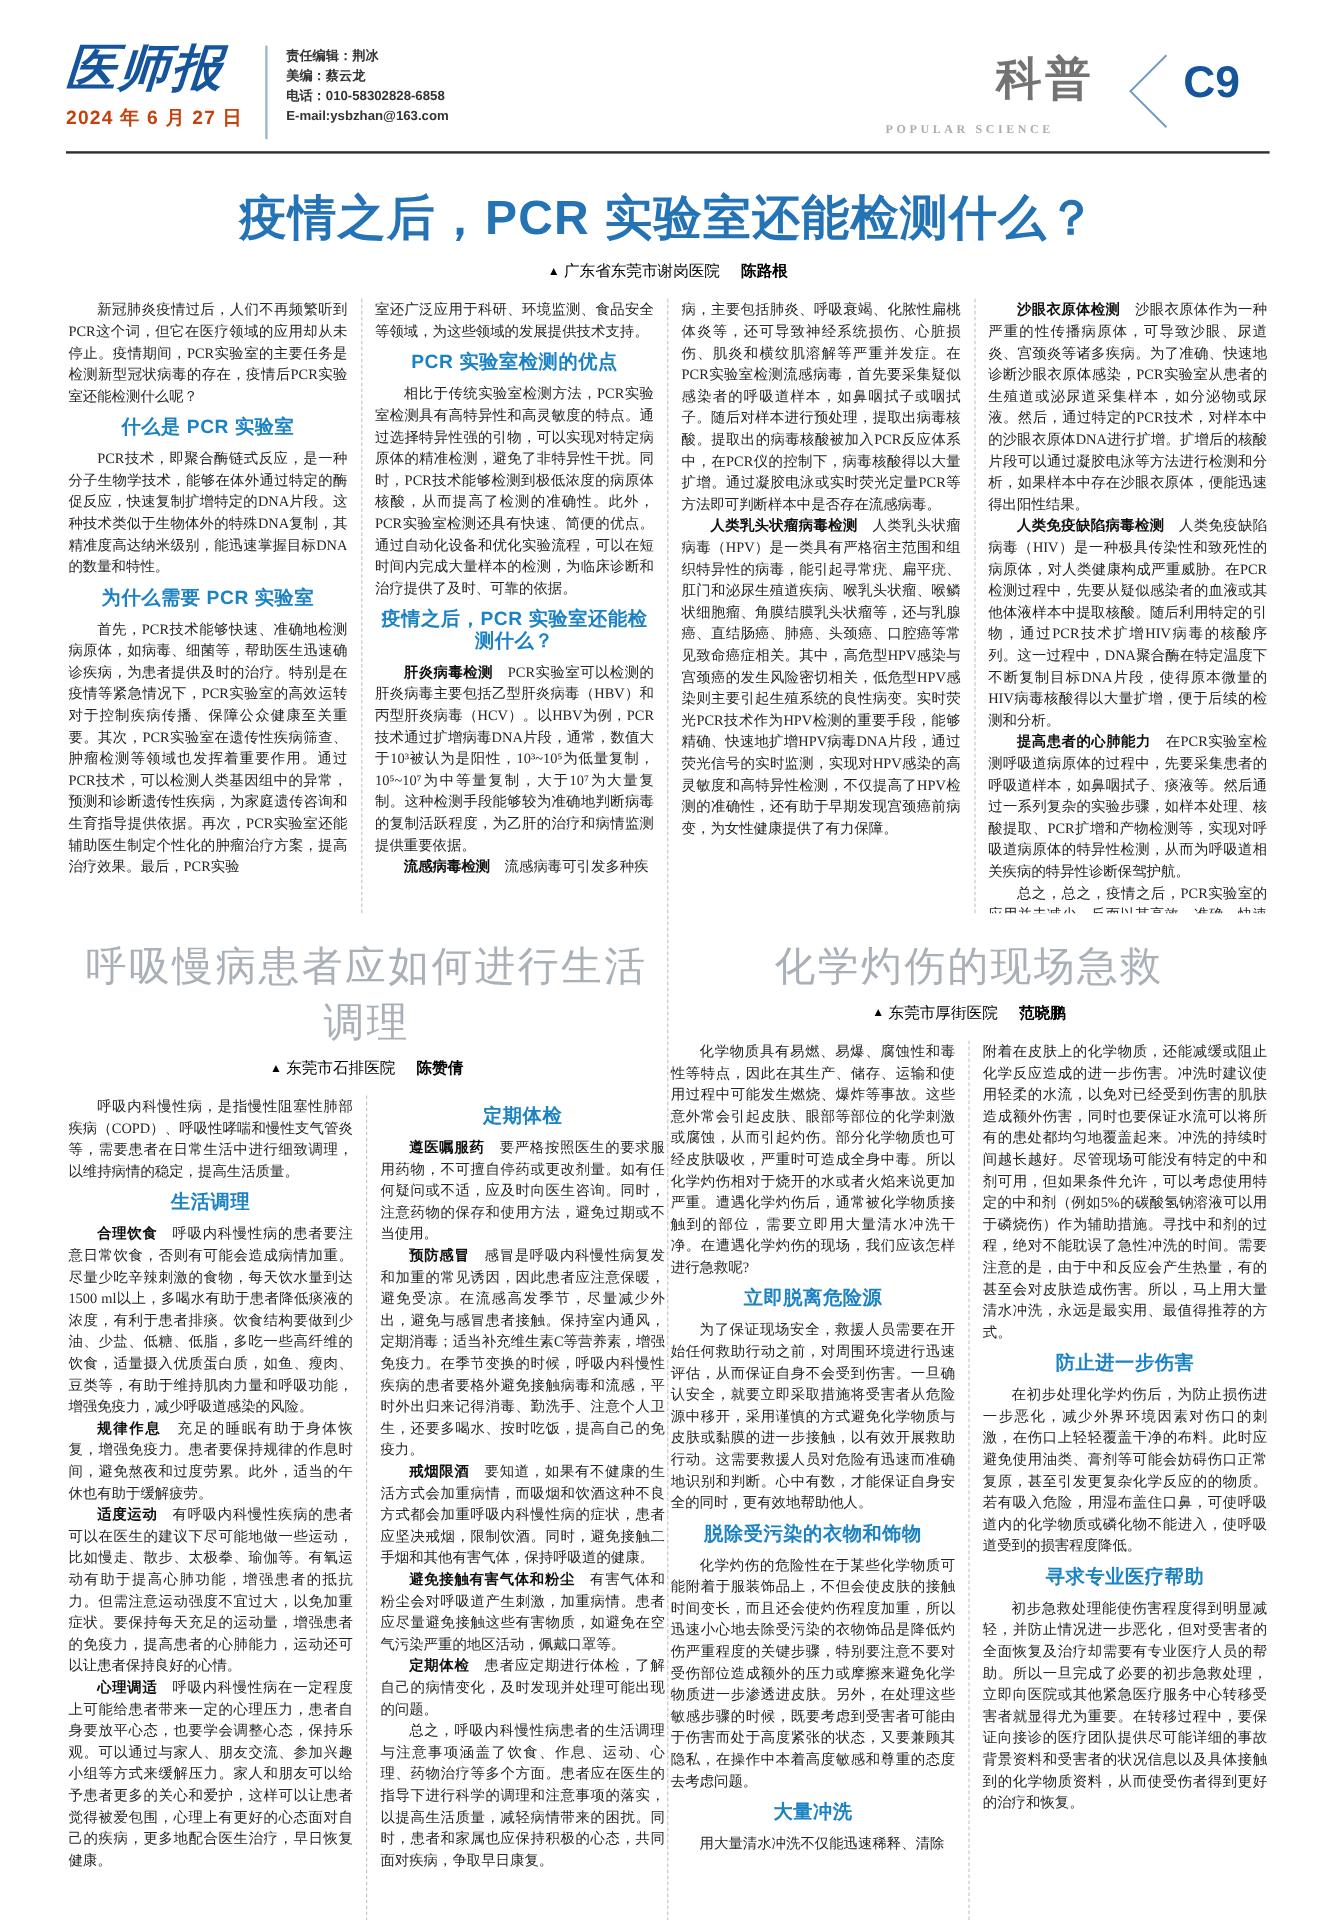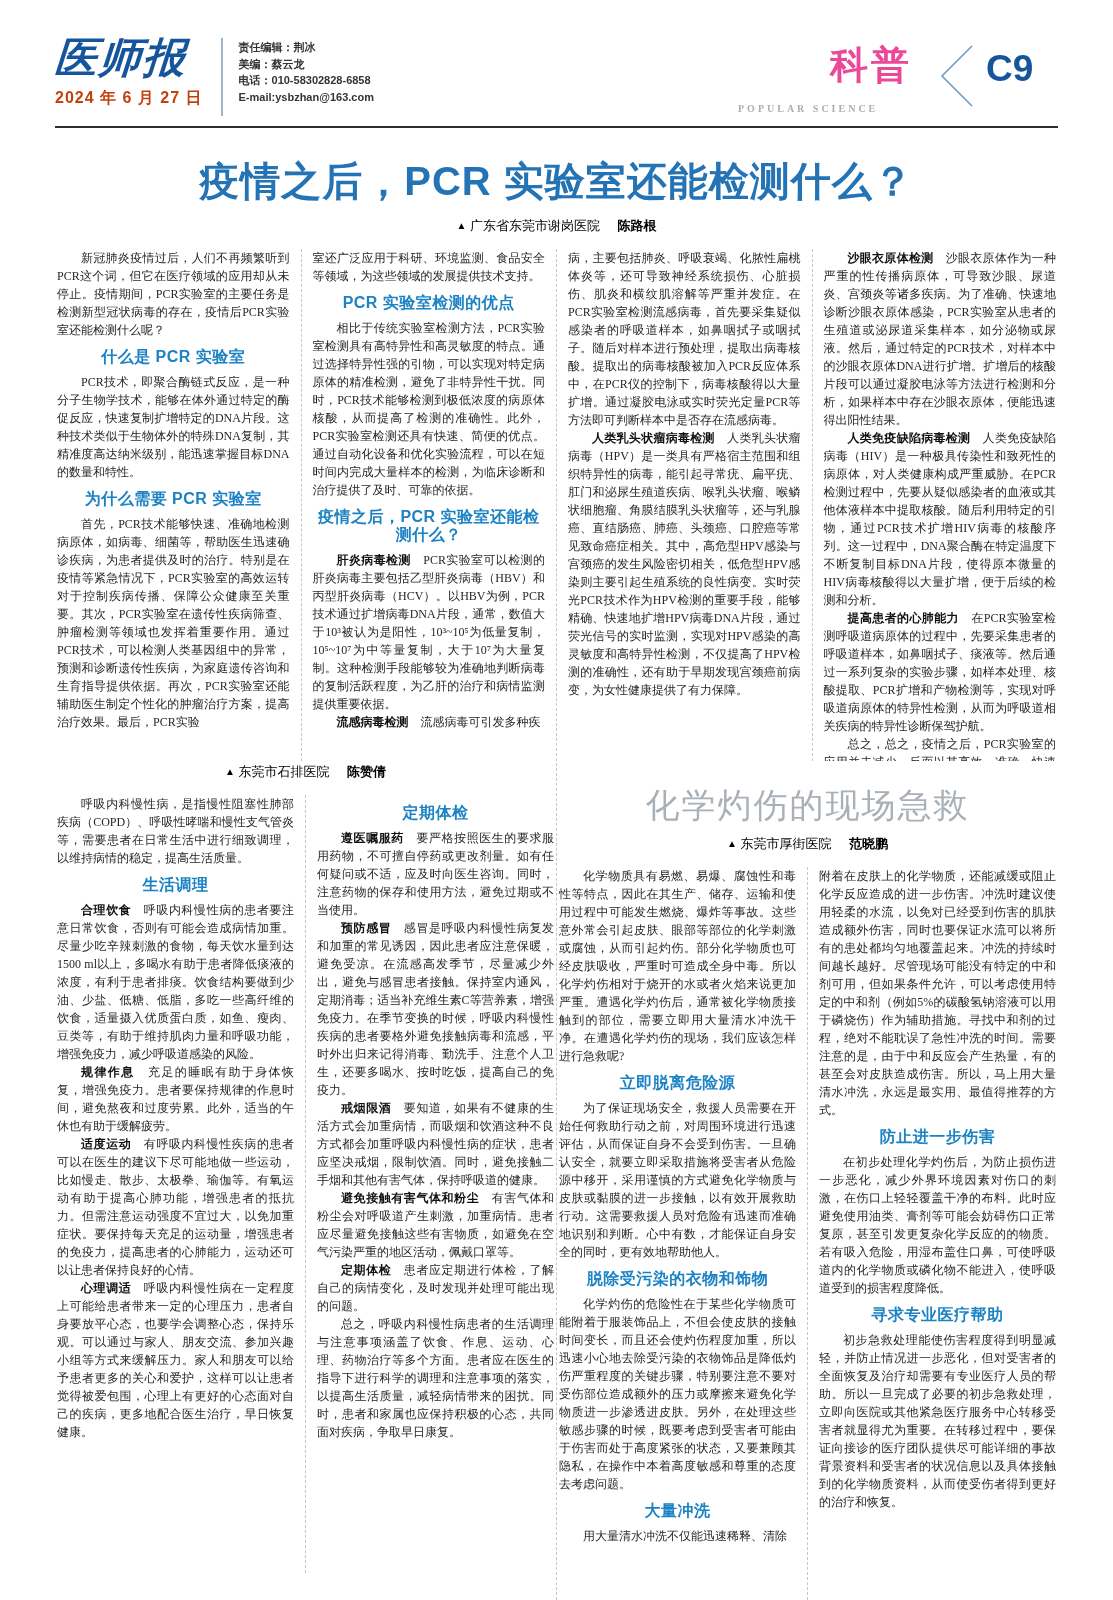--- a/index.html
+++ b/index.html
@@ -15,21 +15,21 @@
         letter-spacing:2px;line-height:44px;font-family:"Liberation Serif",serif;
         transform:skewX(-4deg);}
   .issue-date{font-size:16px;font-weight:700;color:#c2410c;margin-top:8px;letter-spacing:1px;
         font-family:"Liberation Sans",sans-serif;}
   .mast-divider{width:2px;background:#9db6cc;height:78px;margin:2px 16px 0 18px;}
   .mast-info{font-size:11px;line-height:16.5px;color:#333;font-weight:600;padding-top:3px;
         font-family:"Liberation Sans",sans-serif;}
   .mast-right{margin-left:auto;position:relative;width:320px;height:86px;}
   .sec-en{position:absolute;left:0;bottom:8px;font-size:10px;letter-spacing:3px;color:#a7aeb4;
         font-weight:600;font-family:"Liberation Serif",serif;}
-  .sec-cn{position:absolute;left:92px;top:4px;font-size:38px;font-weight:900;color:#ec4899;
+  .sec-cn{position:absolute;left:92px;top:4px;font-size:38px;font-weight:900;color:#737373;
         letter-spacing:3px;font-family:"Liberation Sans",sans-serif;}
   .chevron{position:absolute;left:198px;top:8px;}
   .page-no{position:absolute;left:248px;top:12px;font-size:37px;font-weight:800;color:#16559c;
         font-family:Liberation Sans, sans-serif;}
   .rule{border-top:2px solid #2e2e2e;margin-top:4px;}
   
   .a1-title{color:#2473b5;font-size:40px;font-weight:600;text-align:center;margin:26px 0 8px;
         letter-spacing:1px;font-family:"Liberation Sans",sans-serif;}
   .byline{text-align:center;font-size:13px;color:#000;margin-bottom:14px;
         font-family:"Liberation Sans",sans-serif;}
@@ -119,20 +119,21 @@
             <p class="para"><span class="lead">人类免疫缺陷病毒检测　</span>人类免疫缺陷病毒（HIV）是一种极具传染性和致死性的病原体，对人类健康构成严重威胁。在PCR检测过程中，先要从疑似感染者的血液或其他体液样本中提取核酸。随后利用特定的引物，通过PCR技术扩增HIV病毒的核酸序列。这一过程中，DNA聚合酶在特定温度下不断复制目标DNA片段，使得原本微量的HIV病毒核酸得以大量扩增，便于后续的检测和分析。</p>
             <p class="para"><span class="lead">提高患者的心肺能力　</span>在PCR实验室检测呼吸道病原体的过程中，先要采集患者的呼吸道样本，如鼻咽拭子、痰液等。然后通过一系列复杂的实验步骤，如样本处理、核酸提取、PCR扩增和产物检测等，实现对呼吸道病原体的特异性检测，从而为呼吸道相关疾病的特异性诊断保驾护航。</p>
             <p class="para">总之，总之，疫情之后，PCR实验室的应用并未减少，反而以其高效、准确、快速的特点展现出更加广阔的应用前景。</p>
           </div>
         </div>
     </section>
 
     <div class="bottom-row">
 
       <section class="half left article">
+        <h2 class="half-title">呼吸慢病患者应如何进行生活调理</h2>
         <div class="byline">
           <span class="tri">▲</span>
           <span>东莞市石排医院</span>
           <span class="author">陈赞倩</span>
         </div>
         <div class="cols">
             <div class="col">
               <p class="para">呼吸内科慢性病，是指慢性阻塞性肺部疾病（COPD）、呼吸性哮喘和慢性支气管炎等，需要患者在日常生活中进行细致调理，以维持病情的稳定，提高生活质量。</p>
               <div class="subhead">生活调理</div>
               <p class="para"><span class="lead">合理饮食　</span>呼吸内科慢性病的患者要注意日常饮食，否则有可能会造成病情加重。尽量少吃辛辣刺激的食物，每天饮水量到达1500 ml以上，多喝水有助于患者降低痰液的浓度，有利于患者排痰。饮食结构要做到少油、少盐、低糖、低脂，多吃一些高纤维的饮食，适量摄入优质蛋白质，如鱼、瘦肉、豆类等，有助于维持肌肉力量和呼吸功能，增强免疫力，减少呼吸道感染的风险。</p>

